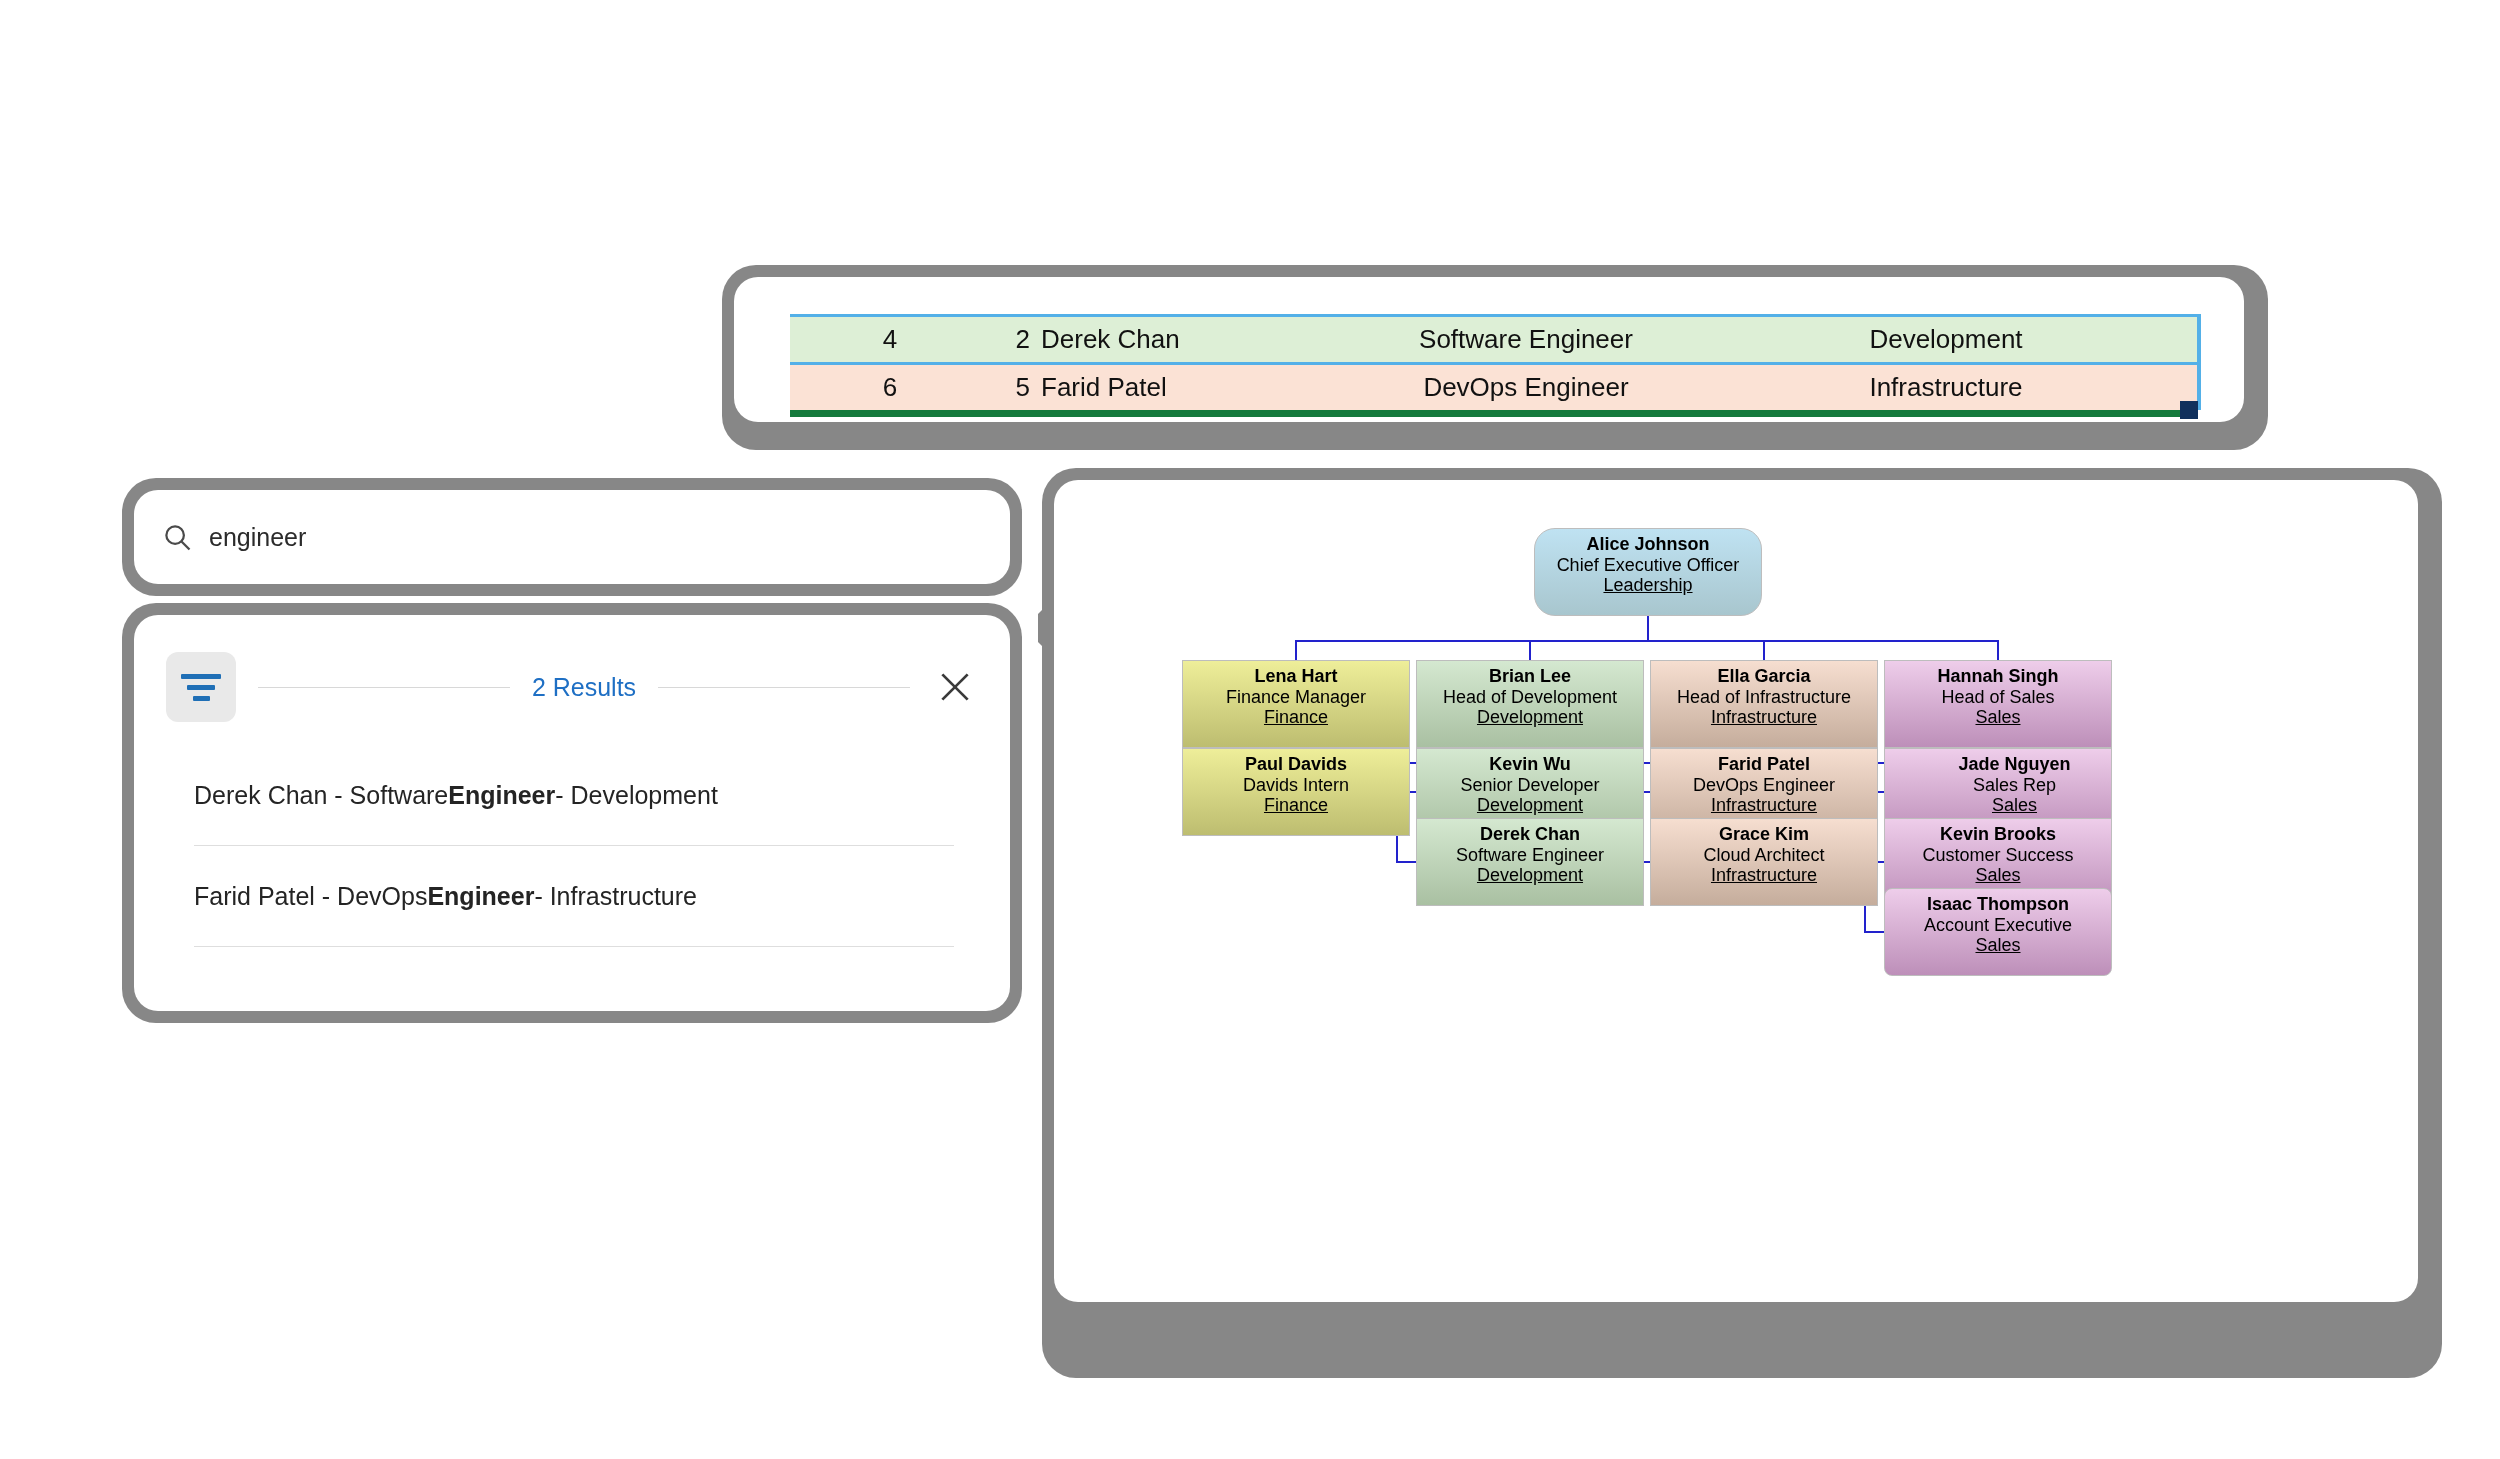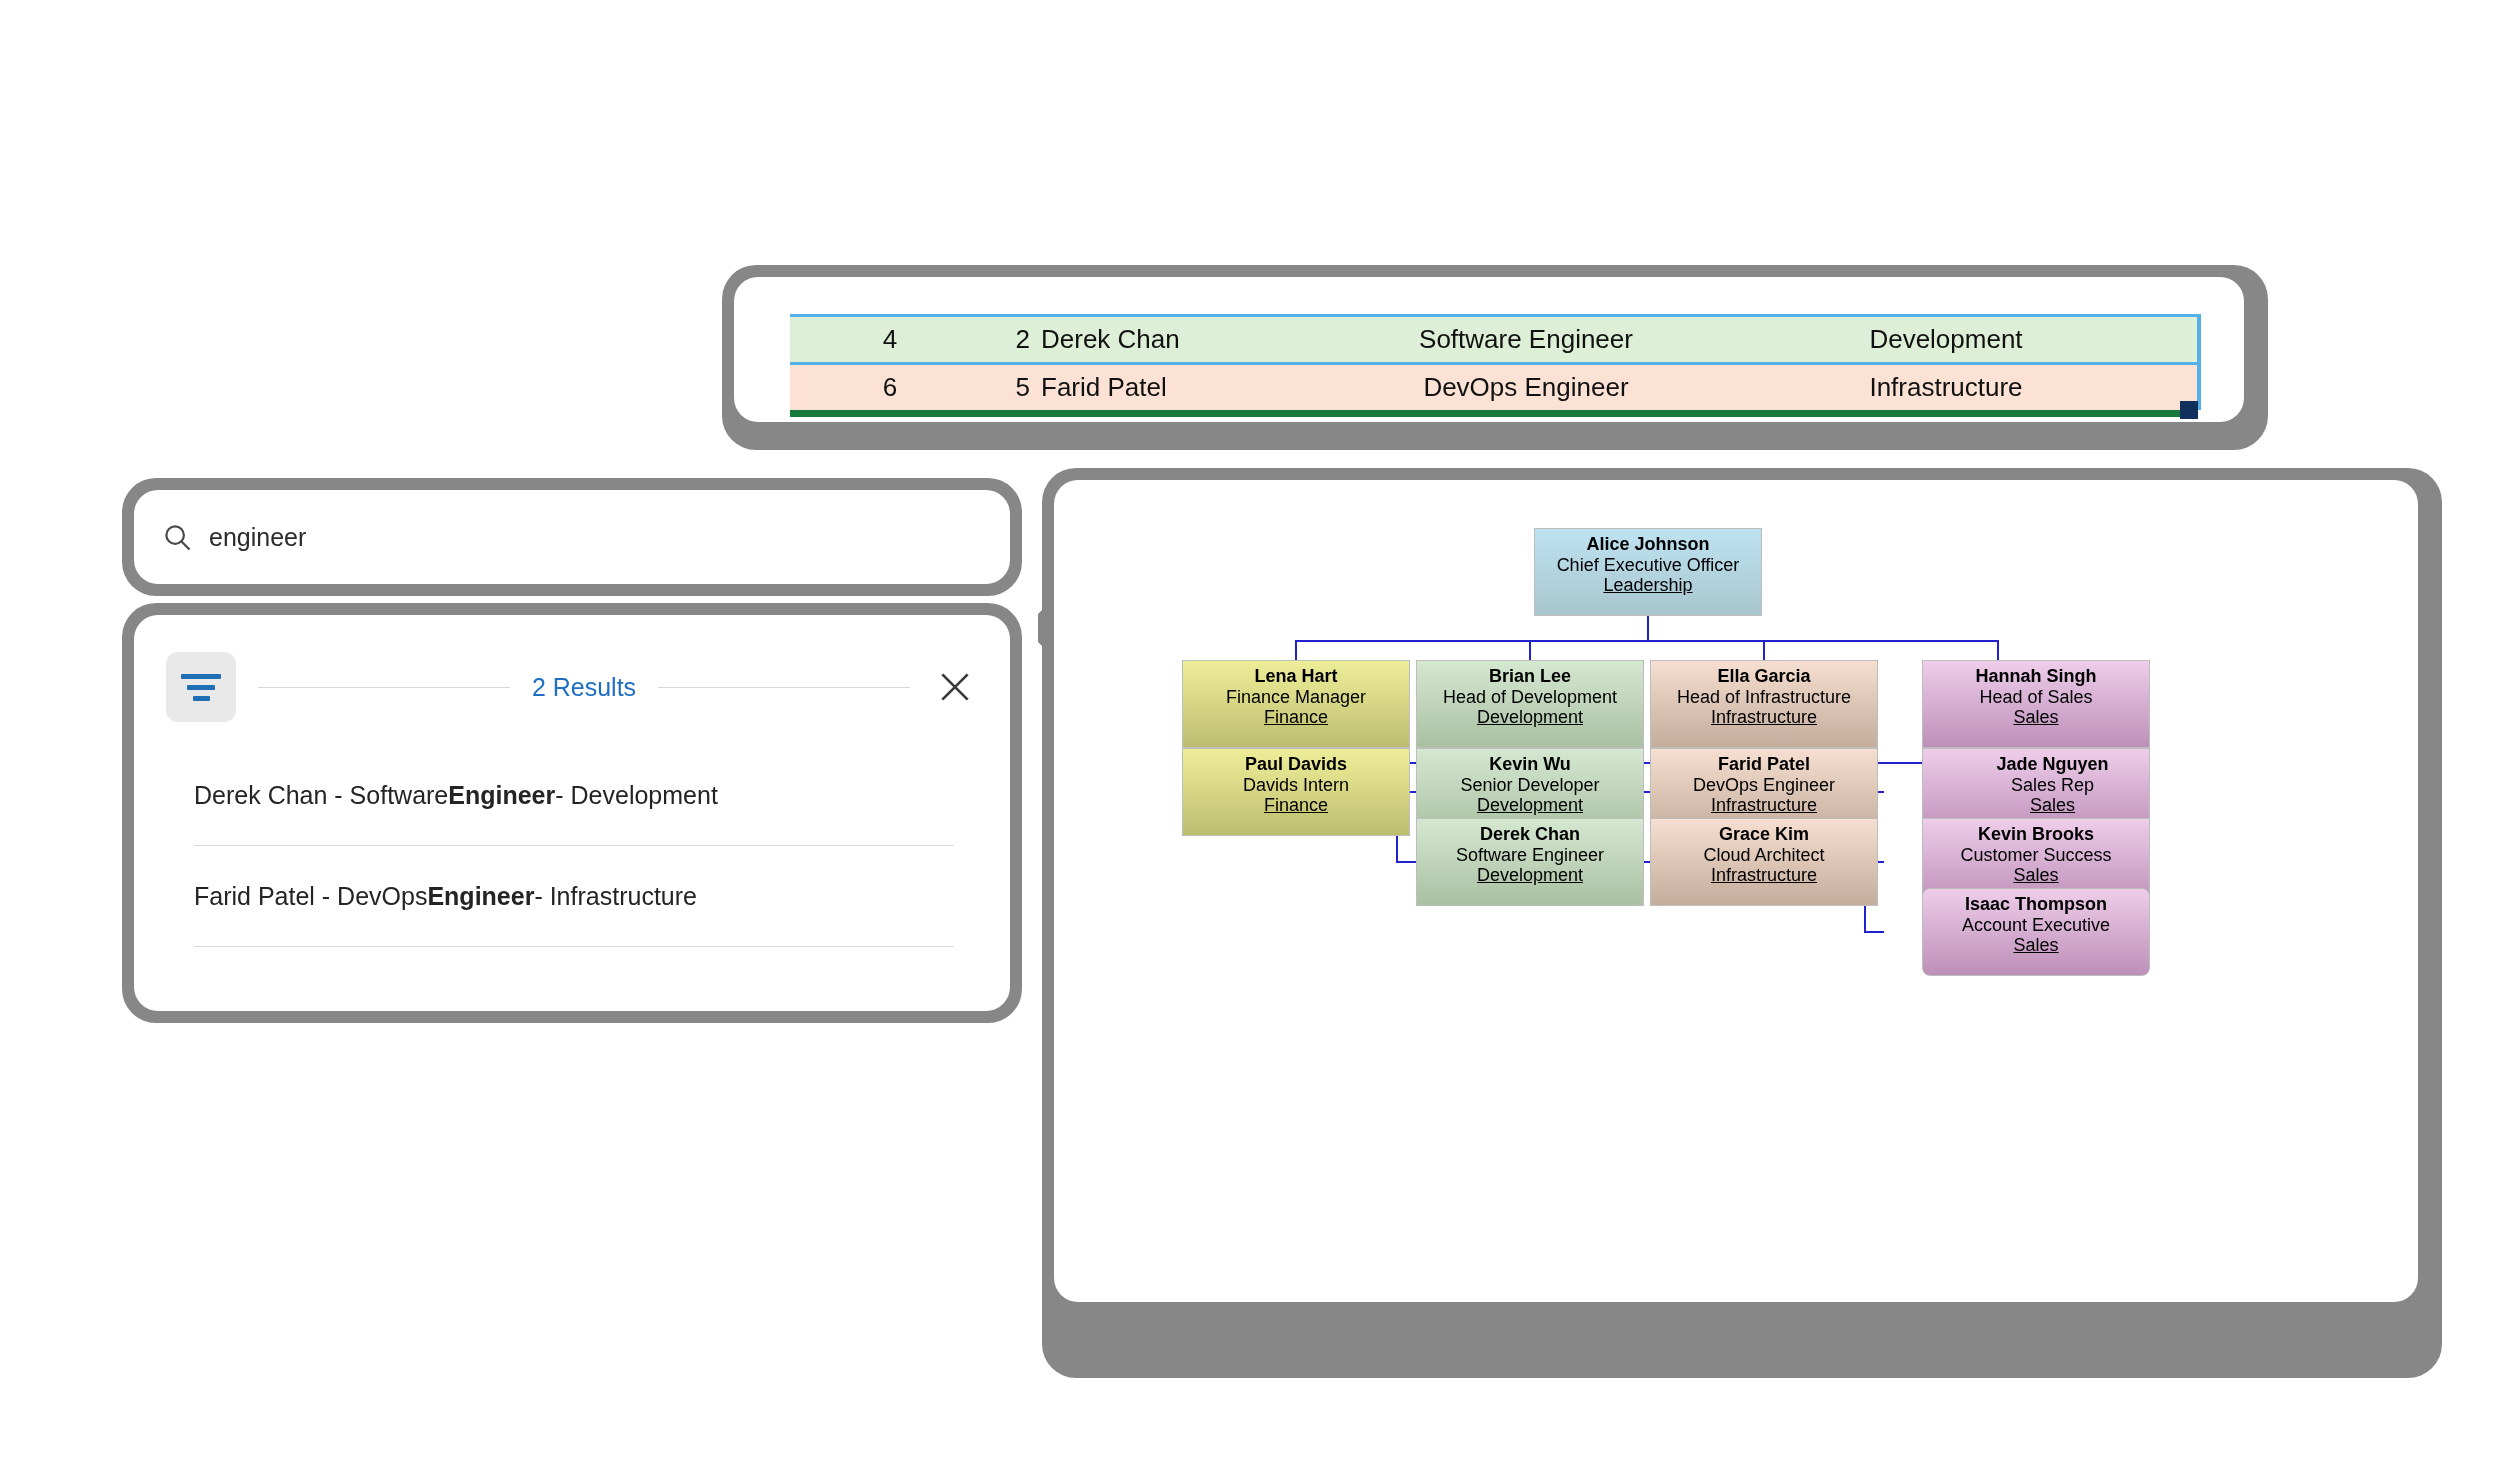--- a/index.html
+++ b/index.html
@@ -63,25 +63,25 @@
   #org-frame .inner{left:12px;top:12px;width:1364px;height:822px;}
   #org-canvas{position:absolute;left:0;top:0;width:1364px;height:822px;}
 
   .node{position:absolute;width:228px;height:88px;box-sizing:border-box;
         border:1px solid #bdbdbd;display:flex;flex-direction:column;align-items:center;
         justify-content:flex-start;padding-top:5px;line-height:1.14;z-index:3;}
   .node .nm{font-size:18px;font-weight:bold;color:#000;}
   .node .ti{font-size:18px;color:#000;}
   .node .dp{font-size:18px;color:#000;text-decoration:underline;}
 
-  .n-lead{background:linear-gradient(#bfe2f2,#a8c6ce);}
+  .n-lead{background:linear-gradient(#bfe2f2,#a8c6ce);border-radius:21px;}
   .n-fin {background:linear-gradient(#eeee99,#bdbd70);}
   .n-dev {background:linear-gradient(#d4e8d0,#a9c0a2);}
   .n-inf {background:linear-gradient(#f6ded0,#c5ad9c);}
-  .n-sal {background:linear-gradient(#eecdea,#bd8fb9);margin-left:38px;}
+  .n-sal {background:linear-gradient(#eecdea,#bd8fb9);}
 
   .ln{position:absolute;background:#2222cc;z-index:1;}
 </style>
 </head>
 <body>
 
 <div class="frame" id="sheet-frame">
   <div class="inner">
     <div id="sheet-table">
       <div class="sheet-row r1">

